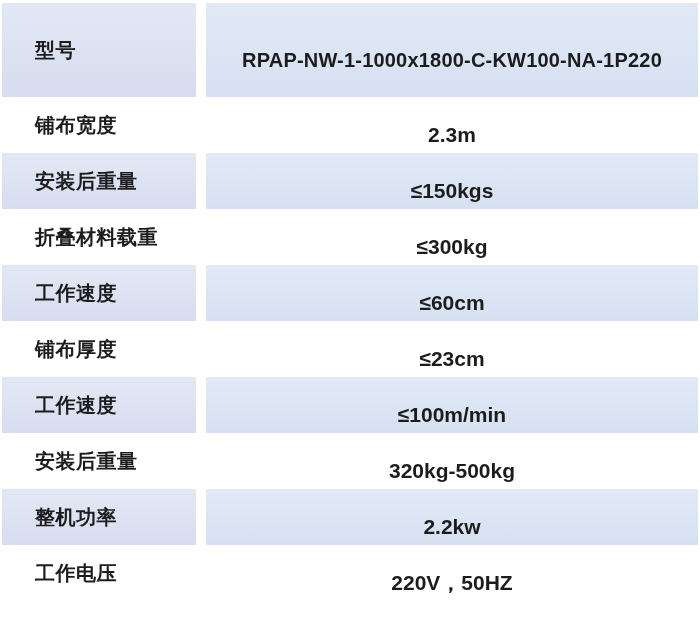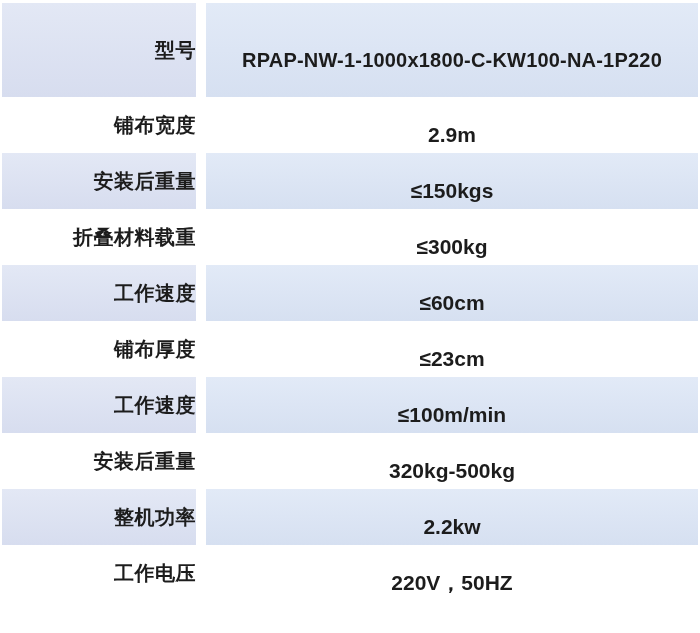--- a/index.html
+++ b/index.html
@@ -34,21 +34,20 @@
   .cell {
     display: flex;
     align-items: center;
     background: transparent;
   }
   .label-cell {
     width: 194px;
     flex: 0 0 194px;
     padding-left: 33px;
     box-sizing: border-box;
-    justify-content: flex-end;
   }
   .gap {
     width: 10px;
     flex: 0 0 10px;
     background: #ffffff;
   }
   .value-cell {
     flex: 1 1 auto;
     justify-content: center;
   }
@@ -87,21 +86,21 @@
       <span class="value-text">RPAP-NW-1-1000x1800-C-KW100-NA-1P220</span>
     </div>
   </div>
 
   <div class="row">
     <div class="cell label-cell">
       <span class="label-text">铺布宽度</span>
     </div>
     <div class="gap"></div>
     <div class="cell value-cell">
-      <span class="value-text">2.9m</span>
+      <span class="value-text">2.3m</span>
     </div>
   </div>
 
   <div class="row tinted">
     <div class="cell label-cell">
       <span class="label-text">安装后重量</span>
     </div>
     <div class="gap"></div>
     <div class="cell value-cell">
       <span class="value-text">≤150kgs</span>

